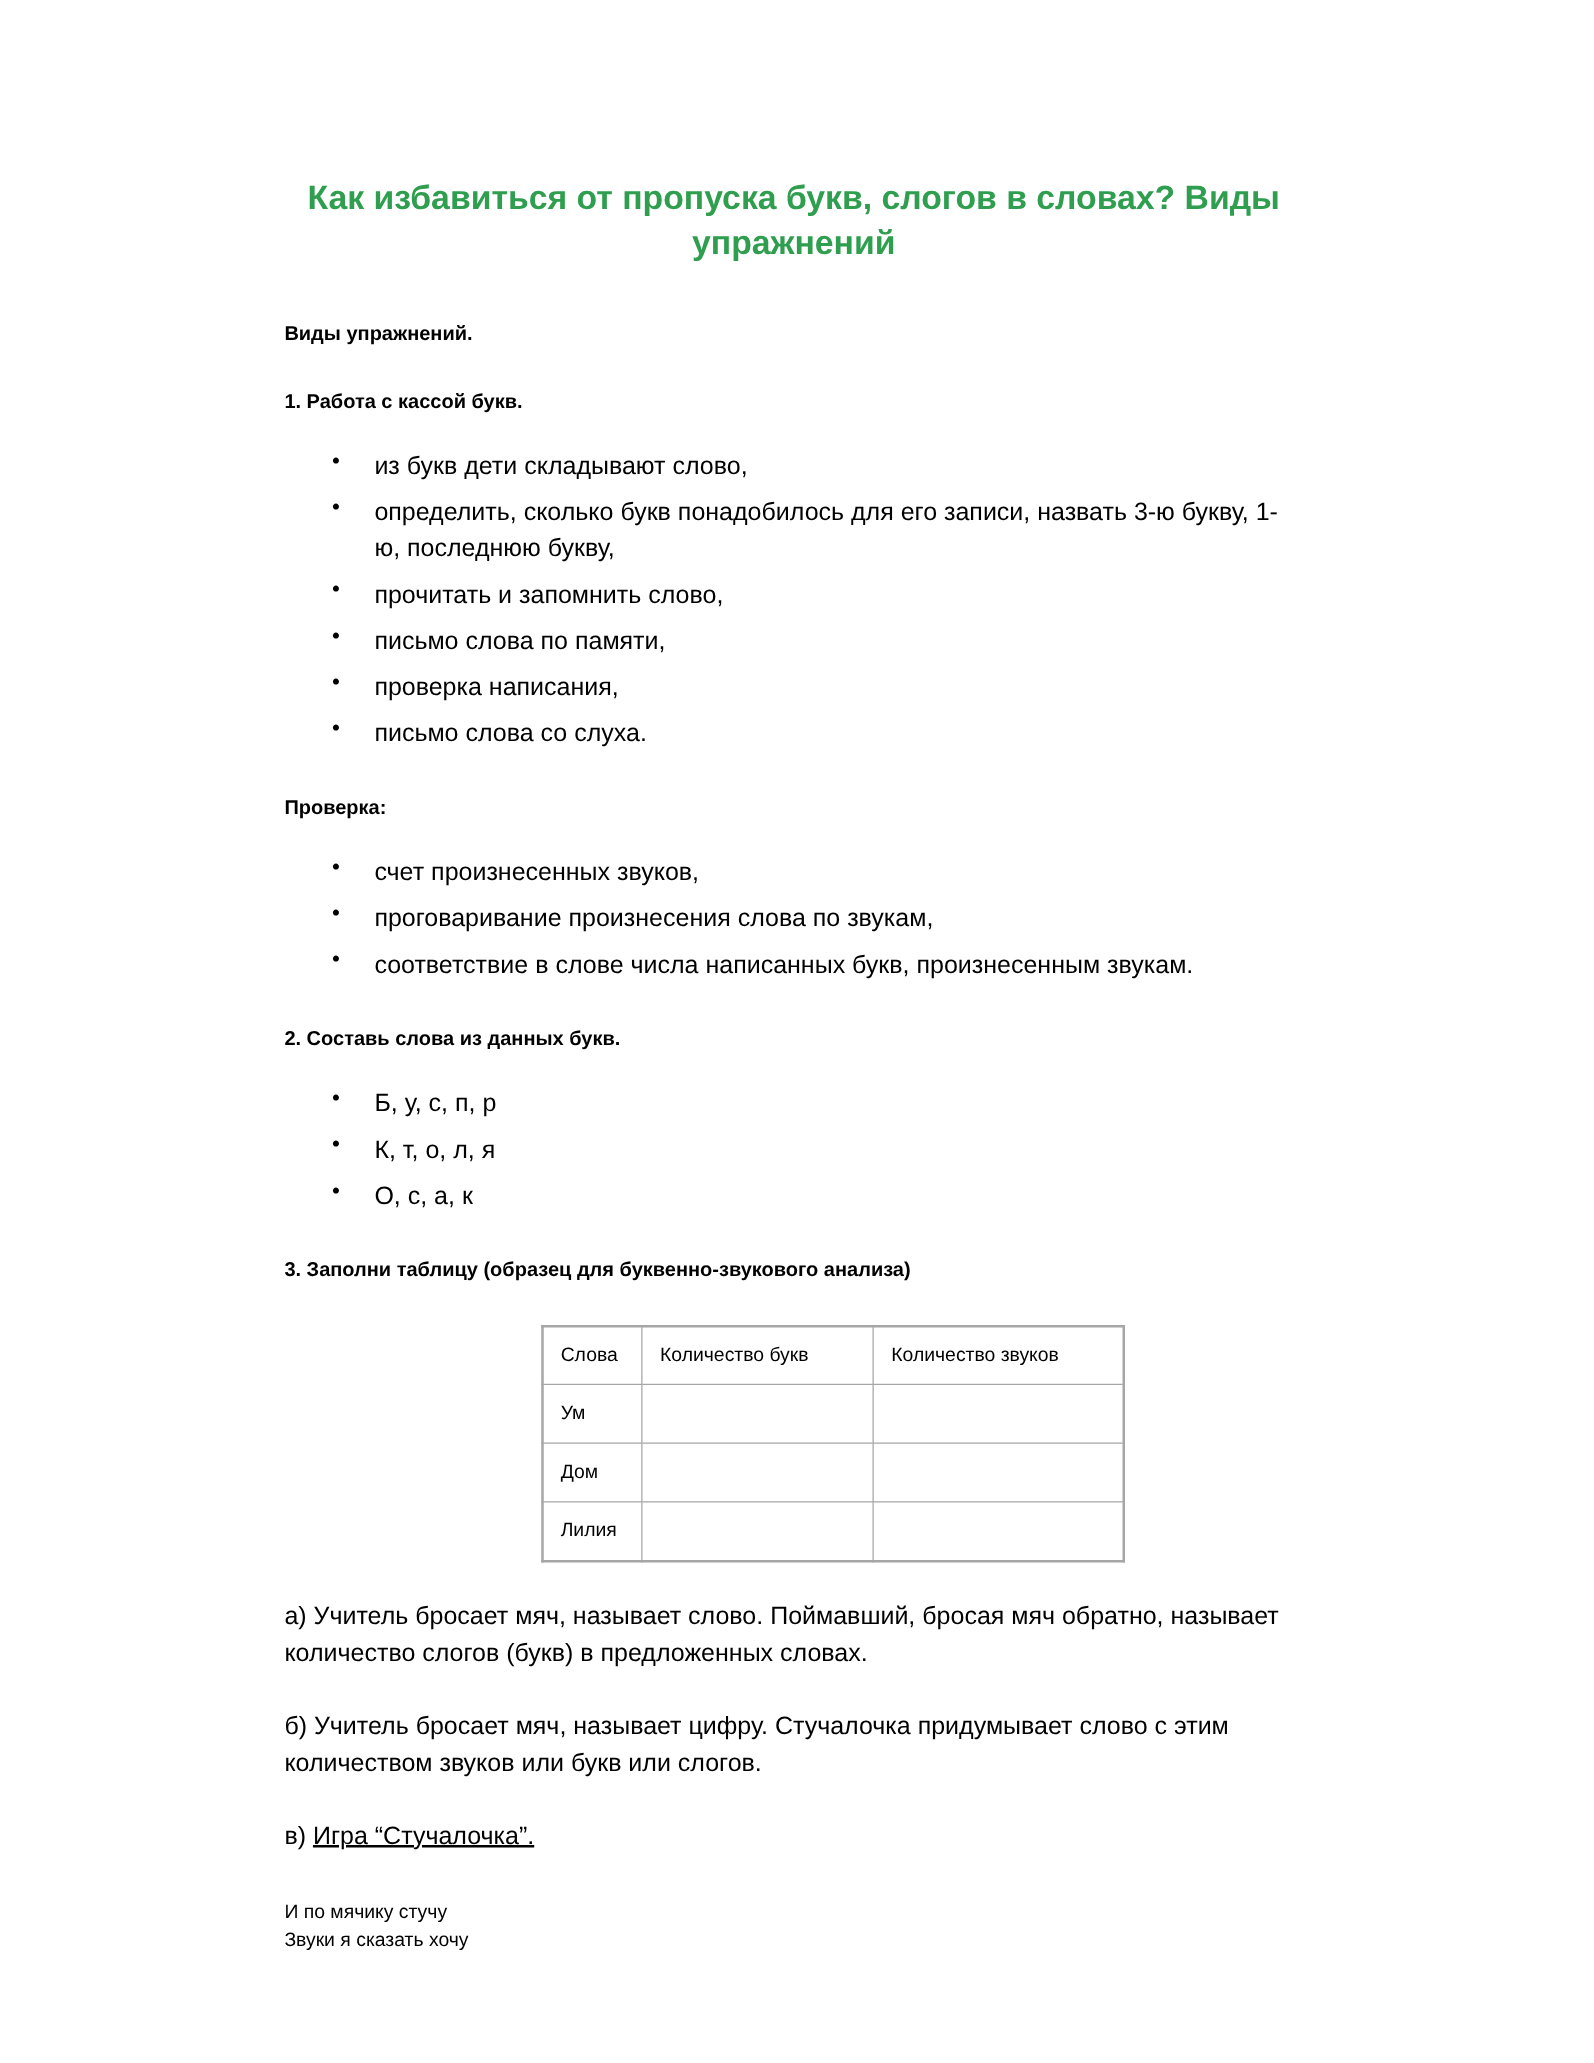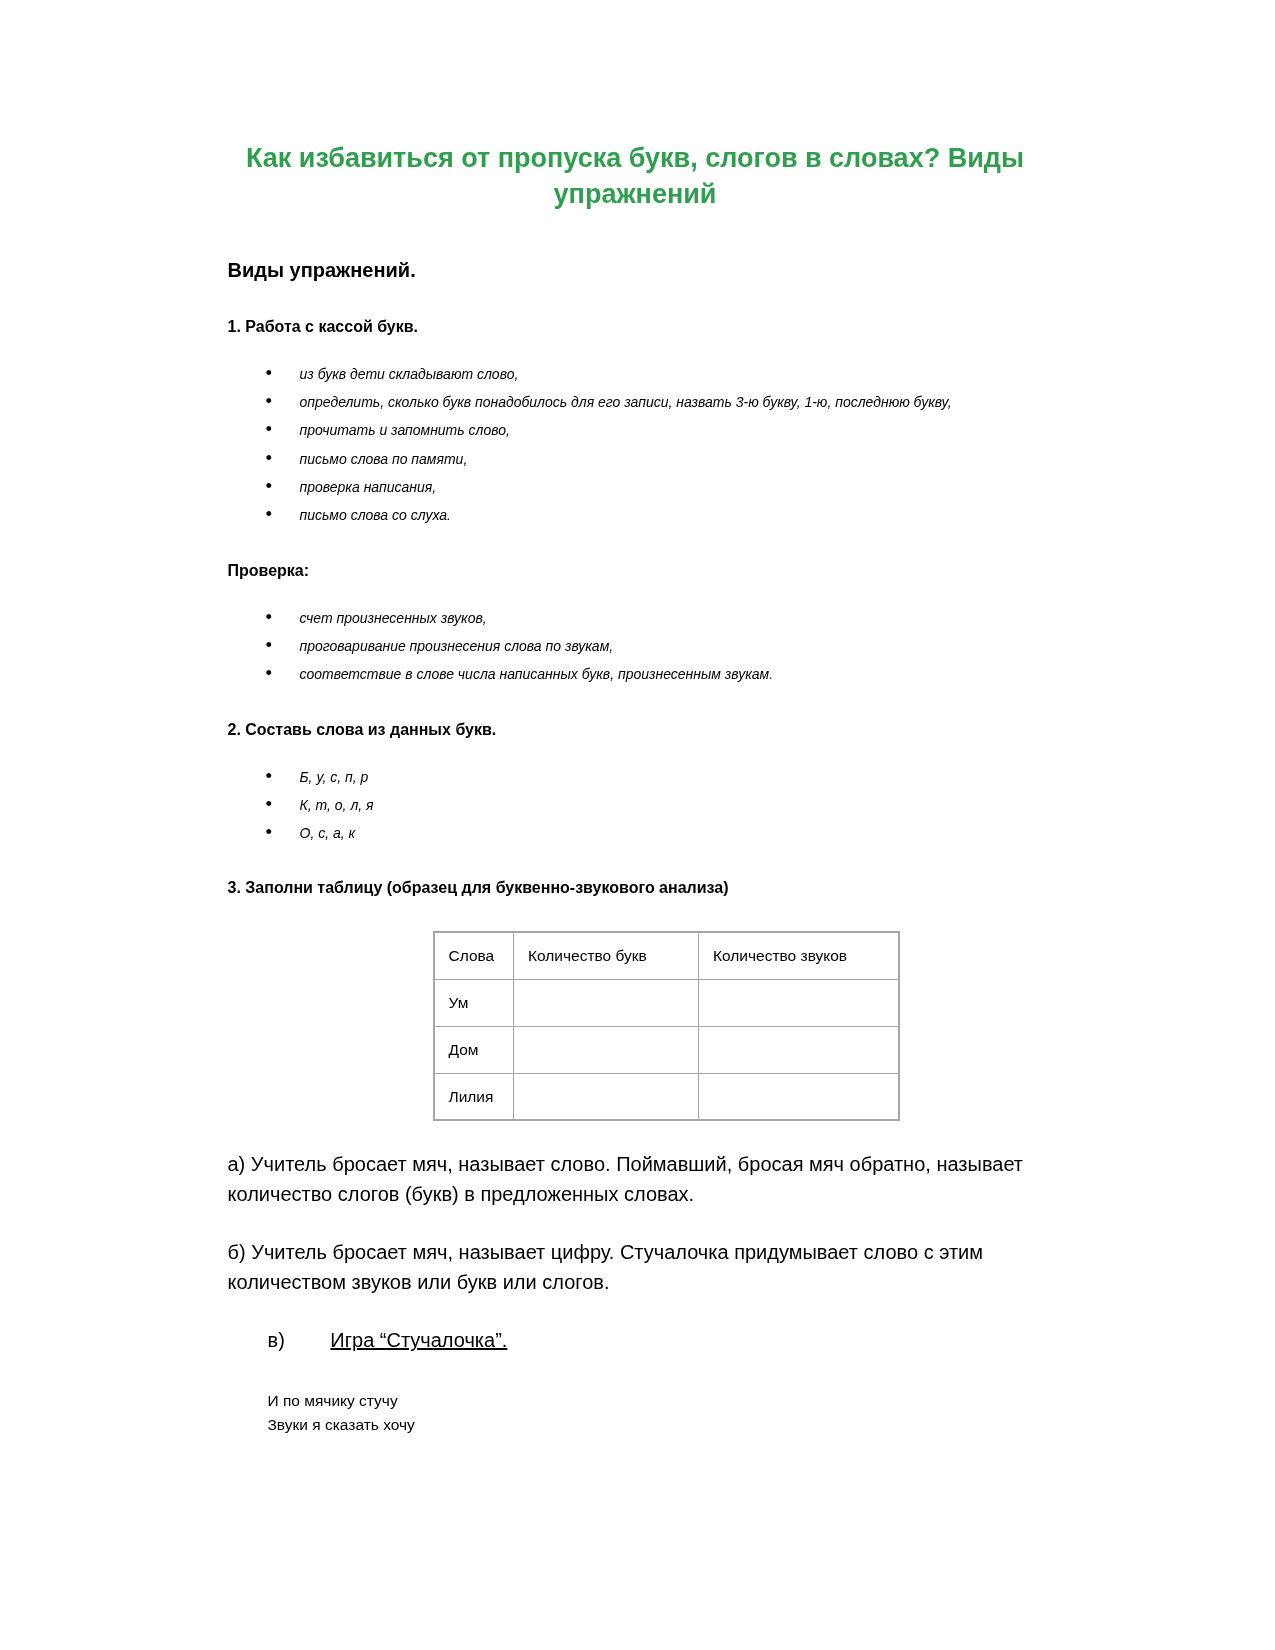--- a/index.html
+++ b/index.html
@@ -1,15 +1,15 @@
 <!DOCTYPE html>
 <html><head>
 <meta charset="utf-8">
 <style>
-  * { box-sizing: border-box; margin-left: 40px; }
+  * { box-sizing: border-box; }
   html, body { margin: 0; padding: 0; background: #ffffff; }
   body {
     font-family: "Liberation Sans", sans-serif;
     color: #000000;
     -webkit-font-smoothing: antialiased;
   }
   .page {
     width: 1180px;
     min-height: 1650px;
     margin: 0 auto;
@@ -18,40 +18,39 @@
   }
   .doc-title {
     font-size: 27px;
     font-weight: bold;
     text-align: center;
     line-height: 1.35;
     margin: 0 0 46px 0;
   }
   .subheading {
     font-weight: bold;
-    font-size: 20px;
+    font-size: 16px;
     margin: 0 0 15px 0;
   }
   .section-heading {
     font-weight: bold;
     font-size: 16px;
     margin: 36px 0 0 0;
   }
   ul.bullets {
     list-style: none;
     margin: 28px 0 36px 0;
     padding: 0;
   }
   ul.bullets li {
     position: relative;
     padding-left: 72px;
     margin: 8px 0;
-    font-size: 14px;
+    font-size: 20px;
     line-height: 1.45;
-    font-style: italic;
   }
   ul.bullets li::before {
     content: "\2022";
     position: absolute;
     left: 38px;
     top: -1px;
     font-size: 18px;
     line-height: 1.2;
   }
   .sample-table {

